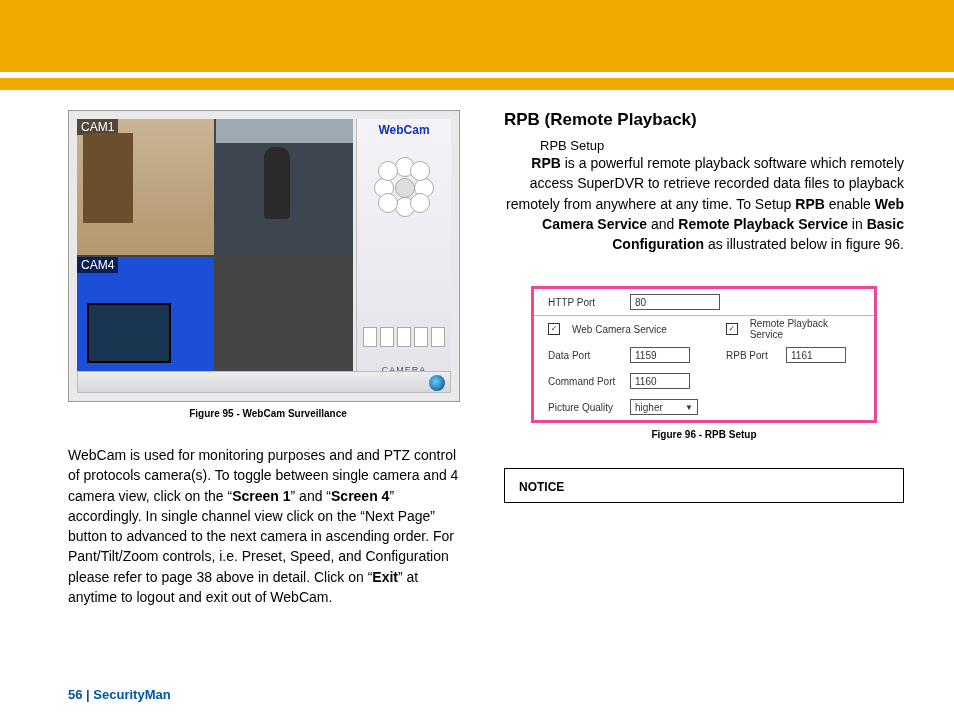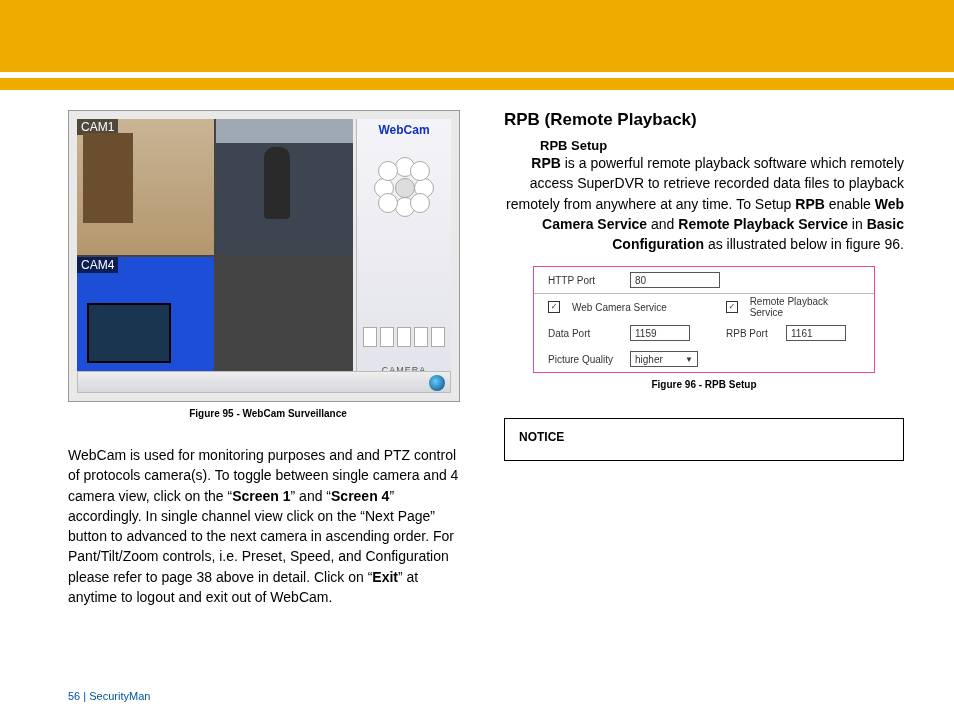--- a/index.html
+++ b/index.html
@@ -31,35 +31,35 @@
   .db-c{top:21px;left:21px;background:#ddd;}
   .toolbar{position:absolute;bottom:46px;left:6px;right:6px;height:20px;display:flex;gap:3px;}
   .tbtn{flex:1;background:#fff;border:1px solid #aaa;}
   .cam-lbl{position:absolute;bottom:18px;width:100%;text-align:center;font-size:9px;color:#555;letter-spacing:1px;}
   .bottombar{position:absolute;left:8px;right:8px;bottom:8px;height:20px;background:linear-gradient(#eee,#d6d6de);border:1px solid #bbb;}
   .pwr{position:absolute;right:14px;bottom:10px;width:16px;height:16px;border-radius:50%;background:radial-gradient(circle at 40% 40%,#6cf,#047);}
   .caption{font-size:10px;font-weight:bold;text-align:center;margin-top:6px;}
   .body-text{font-size:14px;line-height:1.45;margin-top:26px;}
   .body-text b{font-weight:bold;}
   .h2{font-size:17px;font-weight:bold;margin:0 0 8px 0;}
-  .h3{font-size:13px;font-weight:bold;padding-left:36px;}
+  .h3{font-size:13px;font-weight:normal;padding-left:36px;}
   .rpb-text{font-size:14px;line-height:1.45;text-align:right;}
-  .fig96{border:1px solid #ec4899;background:#fff;width:340px;margin:12px auto 0;font-size:10px;color:#333;}
+  .fig96{border:3px solid #ec4899;background:#fff;width:340px;margin:32px auto 0;font-size:10px;color:#333;}
   .fig96 .row{display:flex;align-items:center;height:26px;padding:0 14px;gap:8px;}
   .fig96 .lab{width:74px;}
   .inp{border:1px solid #555;height:14px;width:50px;padding:0 4px;display:inline-flex;align-items:center;background:#fff;}
   .sel{border:1px solid #555;height:14px;width:58px;padding:0 4px;display:inline-flex;align-items:center;justify-content:space-between;background:#fff;}
   .tri{font-size:8px;}
   .fig96 .inner{border-top:1px solid #bbb;display:flex;}
   .fig96 .colA{flex:1;border-right:0px solid #bbb;}
   .fig96 .colB{flex:1;}
   .chk{width:10px;height:10px;border:1px solid #333;display:inline-flex;align-items:center;justify-content:center;font-size:8px;line-height:1;margin-right:4px;}
-  .notice{border:1px solid #000;padding:10px 14px 14px;margin-top:28px;font-size:12px;line-height:1.4;}
+  .notice{border:1px solid #000;padding:10px 14px 6px;margin-top:28px;font-size:12px;line-height:1.4;}
   .notice .nt{font-weight:bold;font-size:12px;}
-  .footer{position:absolute;left:68px;bottom:14px;font-size:11px;font-weight:normal;color:#0054a6;}
+  .footer{position:absolute;left:68px;bottom:14px;font-size:13px;font-weight:bold;color:#0054a6;}
   
   .swirl{position:absolute;right:90px;top:200px;width:320px;height:380px;z-index:-1;}
   .swirl div{position:absolute;border:2px solid #e9e9e9;border-radius:50%;}
   .r1{width:320px;height:320px;top:20px;left:0;}
   .r2{width:110px;height:110px;top:288px;left:40px;}
   .r3{width:80px;height:80px;top:100px;left:200px;}
 </style>
 </head>
 <body>
 
@@ -144,20 +144,26 @@
                 <span class="chk">✓</span>
                 <span>Web Camera Service</span>
               </div>
             <div class="row">
                 <span class="lab">Data Port</span>
                 <span class="inp">
                   <span>1159</span>
                 </span>
               </div>
             <div class="row">
+                <span class="lab">Command Port</span>
+                <span class="inp">
+                  <span>1160</span>
+                </span>
+              </div>
+            <div class="row">
                 <span class="lab">Picture Quality</span>
                 <span class="sel">
                   <span>higher</span>
                   <span class="tri">▼</span>
                 </span>
               </div>
           </div>
           <div class="colB">
             <div class="row">
                 <span class="chk">✓</span>

